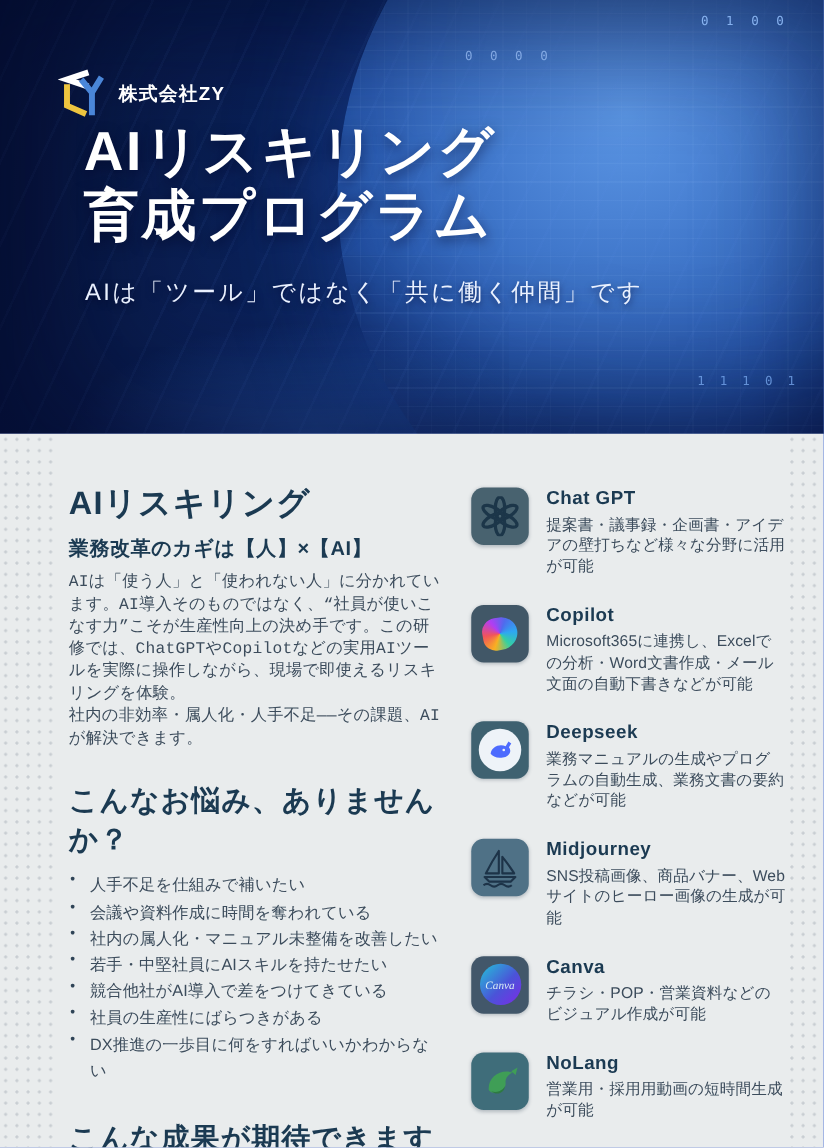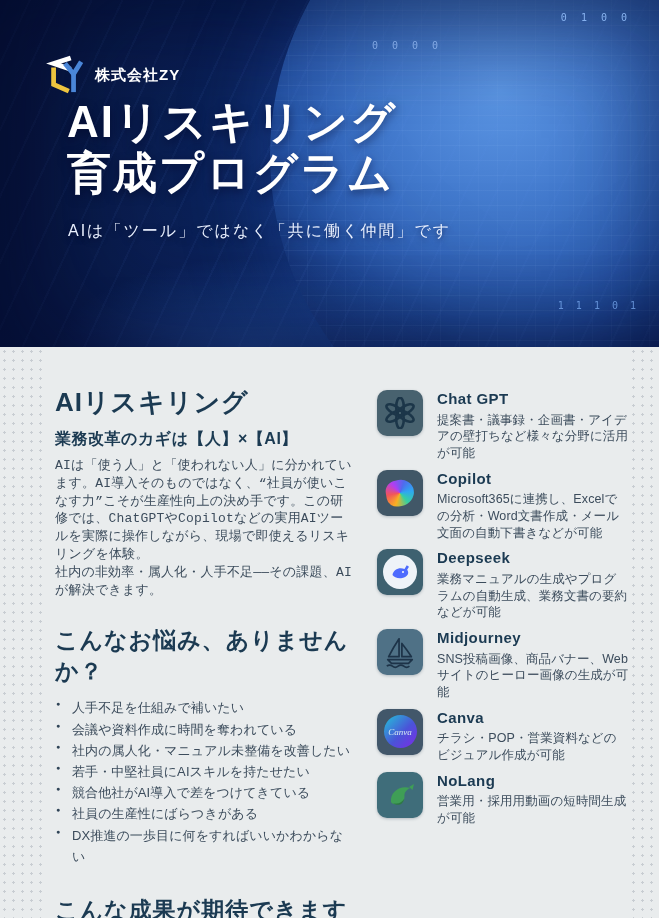--- a/index.html
+++ b/index.html
@@ -26,21 +26,21 @@
   .bin1 { right:28px; top:12px; }
   .bin2 { right:20px; top:300px; letter-spacing:3px; color:rgba(130,180,250,.7); }
   .bin3 { left:372px; top:40px; color:rgba(170,205,255,.65); }
 
   .logo-row { position:absolute; top:54px; left:46px; display:flex; align-items:center; gap:11px; }
   .logo-mark { width:38px; height:42px; }
   .company-name { color:#ffffff; font-size:15px; font-weight:bold; letter-spacing:1px; }
 
   .hero-title { position:absolute; top:96px; left:67px; color:#ffffff; font-size:44px; font-weight:800;
                 line-height:1.17; letter-spacing:2px; text-shadow:0 3px 10px rgba(0,5,35,.55); }
-  .hero-subtitle { position:absolute; top:221px; left:68px; color:#eaf1ff; font-size:16px; letter-spacing:2px;
+  .hero-subtitle { position:absolute; top:221px; left:68px; color:#eaf1ff; font-size:19px; letter-spacing:2px;
                 text-shadow:0 2px 6px rgba(0,5,35,.6); }
 
   
   .content { position:relative; flex:1 1 auto; background:#e9eced; display:flex; padding:38px 30px 0 55px; gap:0; }
   .content::before, .content::after { content:""; position:absolute; top:0; bottom:0; pointer-events:none;
         background-image:radial-gradient(circle, #c4cacf 1.1px, transparent 1.3px); background-size:9px 9px; opacity:.9; }
   .content::before { left:0; width:46px; }
   .content::after { right:0; width:30px; }
 
   .col-left { width:300px; flex:0 0 300px; }
@@ -52,21 +52,21 @@
 
   .h-section { color:#1b3a52; font-size:23px; font-weight:800; letter-spacing:1px; }
   .problems-block { margin-top:26px; }
   .problem-list { margin-top:10px; list-style:none; }
   .problem-item { position:relative; color:#3c4c5c; font-size:13px; line-height:1.63; padding-left:17px; letter-spacing:.1px; }
   .problem-item::before { content:"●"; position:absolute; left:1px; top:1px; font-size:7px; color:#2e4356; }
 
   .results-block { margin-top:28px; }
 
   
-  .tools { display:flex; flex-direction:column; gap:8px; }
+  .tools { display:flex; flex-direction:column; gap:22px; }
   .tool-row { display:flex; gap:14px; align-items:flex-start; }
   .tool-icon { width:46px; height:46px; flex:0 0 46px; border-radius:10px; display:flex; align-items:center; justify-content:center; box-shadow:0 1px 3px rgba(20,40,60,.25); }
   .tool-name { color:#1b3a52; font-size:15px; font-weight:800; letter-spacing:.4px; line-height:1.25; }
   .tool-desc { color:#3c4c5c; font-size:12.5px; line-height:1.33; margin-top:3px; letter-spacing:.1px; }
 
   .copilot-blob { width:28px; height:26px; border-radius:46% 54% 58% 42%; transform:rotate(-10deg);
         background:conic-gradient(from 210deg at 50% 50%, #f9b021, #f2545b, #b23df2, #4f6bed, #2ea7f2, #35d0a0, #f9b021); }
   .ds-circle { width:34px; height:34px; border-radius:50%; background:#eef3f8; display:flex; align-items:center; justify-content:center; }
   .canva-circle { width:33px; height:33px; border-radius:50%; display:flex; align-items:center; justify-content:center;
         background:linear-gradient(135deg,#23c4d8 0%, #4a54d8 55%, #7d2ae8 100%); }

